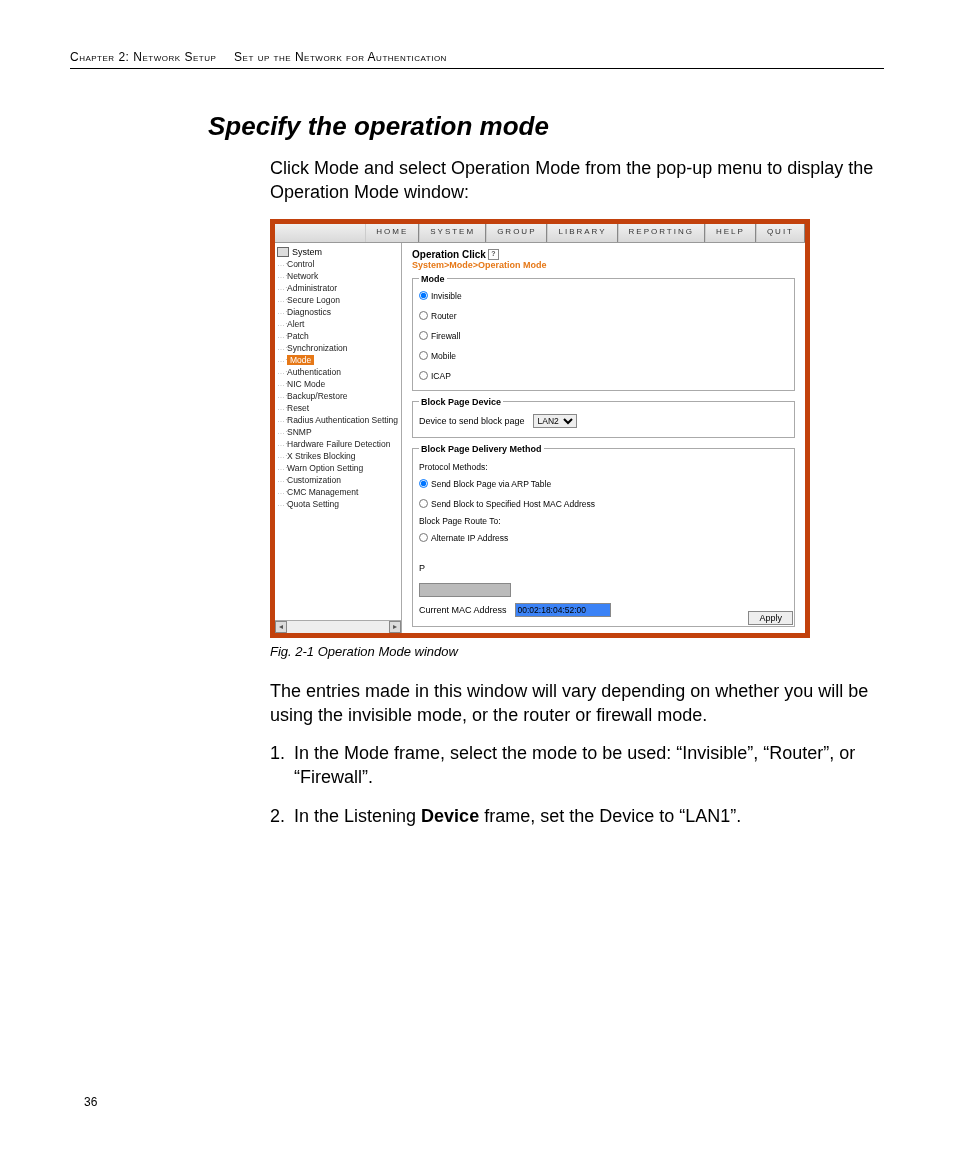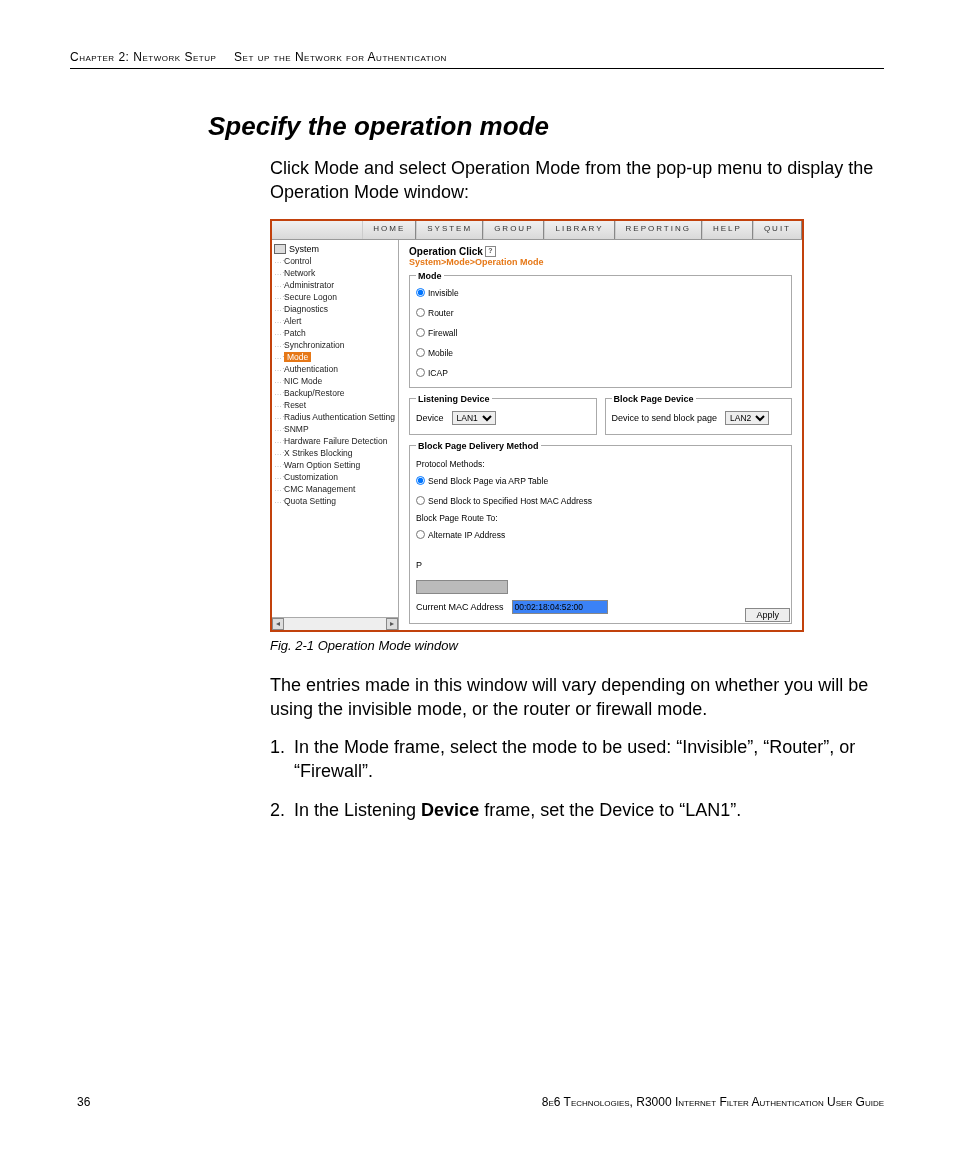--- a/index.html
+++ b/index.html
@@ -49,31 +49,31 @@
   .numbered-list {
     font-size: 18px;
     margin-left: 200px;
     line-height: 1.35;
   }
   .numbered-list .li { display:flex; margin-bottom:14px; }
   .numbered-list .num { width: 24px; flex:none; }
   .footer {
     position: absolute;
     bottom: 50px;
-    left: 77px;
+    left: 84px;
     right: 70px;
     display: flex;
     justify-content: space-between;
     font-size: 12px;
     font-variant: small-caps;
   }
   
   .app {
     width: 530px;
-    border: 2px solid #c2410c;
+    border: 5px solid #c2410c;
     font-family: Tahoma, Arial, sans-serif;
     font-size: 9px;
     background: #fff;
   }
   .app-menubar {
     background: linear-gradient(#f0f0f0,#d9d9d9);
     display: flex;
     height: 18px;
     border-bottom:1px solid #999;
   }
@@ -235,29 +235,20 @@
               </label>
               <label>
                 <input type="radio" name="mode" style="">
                 <span>ICAP</span>
               </label>
             </div>
         </fieldset>
 
         <div class="two-col">
           <fieldset class="fm">
-            <legend>Listening Device</legend>
-            <div class="row">
-              <span>Device</span>
-              <select class="sel-small">
-                <option>LAN1</option>
-              </select>
-            </div>
-          </fieldset>
-          <fieldset class="fm">
             <legend>Block Page Device</legend>
             <div class="row">
               <span>Device to send block page</span>
               <select class="sel-small">
                 <option>LAN2</option>
               </select>
             </div>
           </fieldset>
         </div>
 
@@ -306,14 +297,13 @@
     <span>In the Mode frame, select the mode to be used: “Invisible”, “Router”, or “Firewall”.</span>
   </div>
   <div class="li">
     <span class="num">2.</span>
     <span id="step2">In the Listening <b>Device</b> frame, set the Device to “LAN1”.</span>
   </div>
 </div>
 
 <div class="footer">
   <span>36</span>
-  <span>8e6 Technologies, R3000 Internet Filter Authentication User Guide</span>
 </div>
 
 </body></html>

